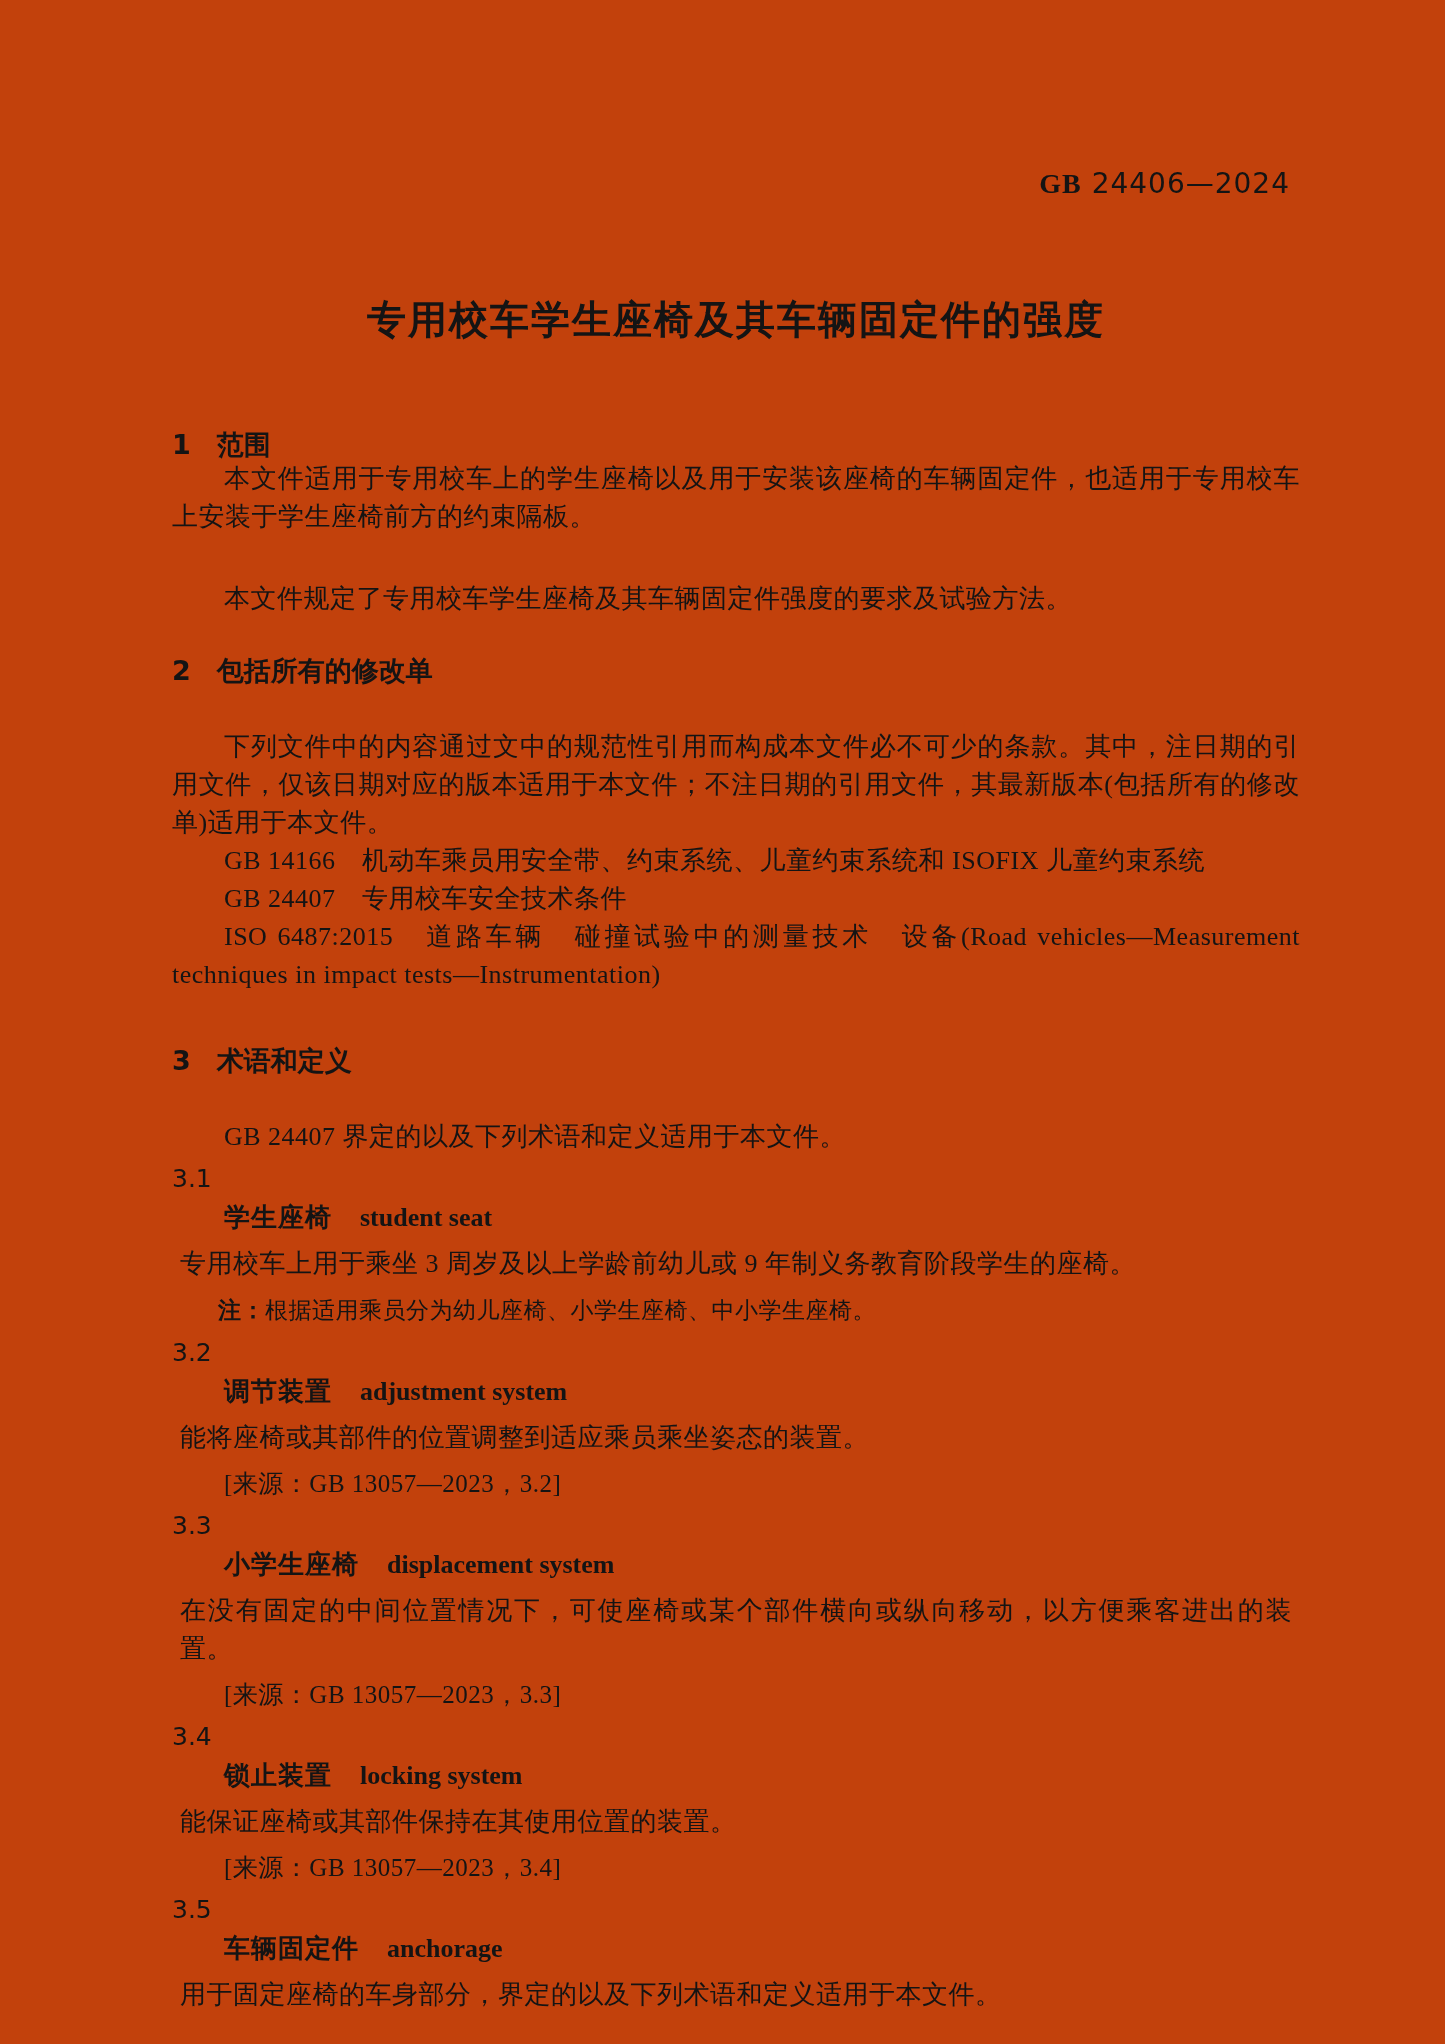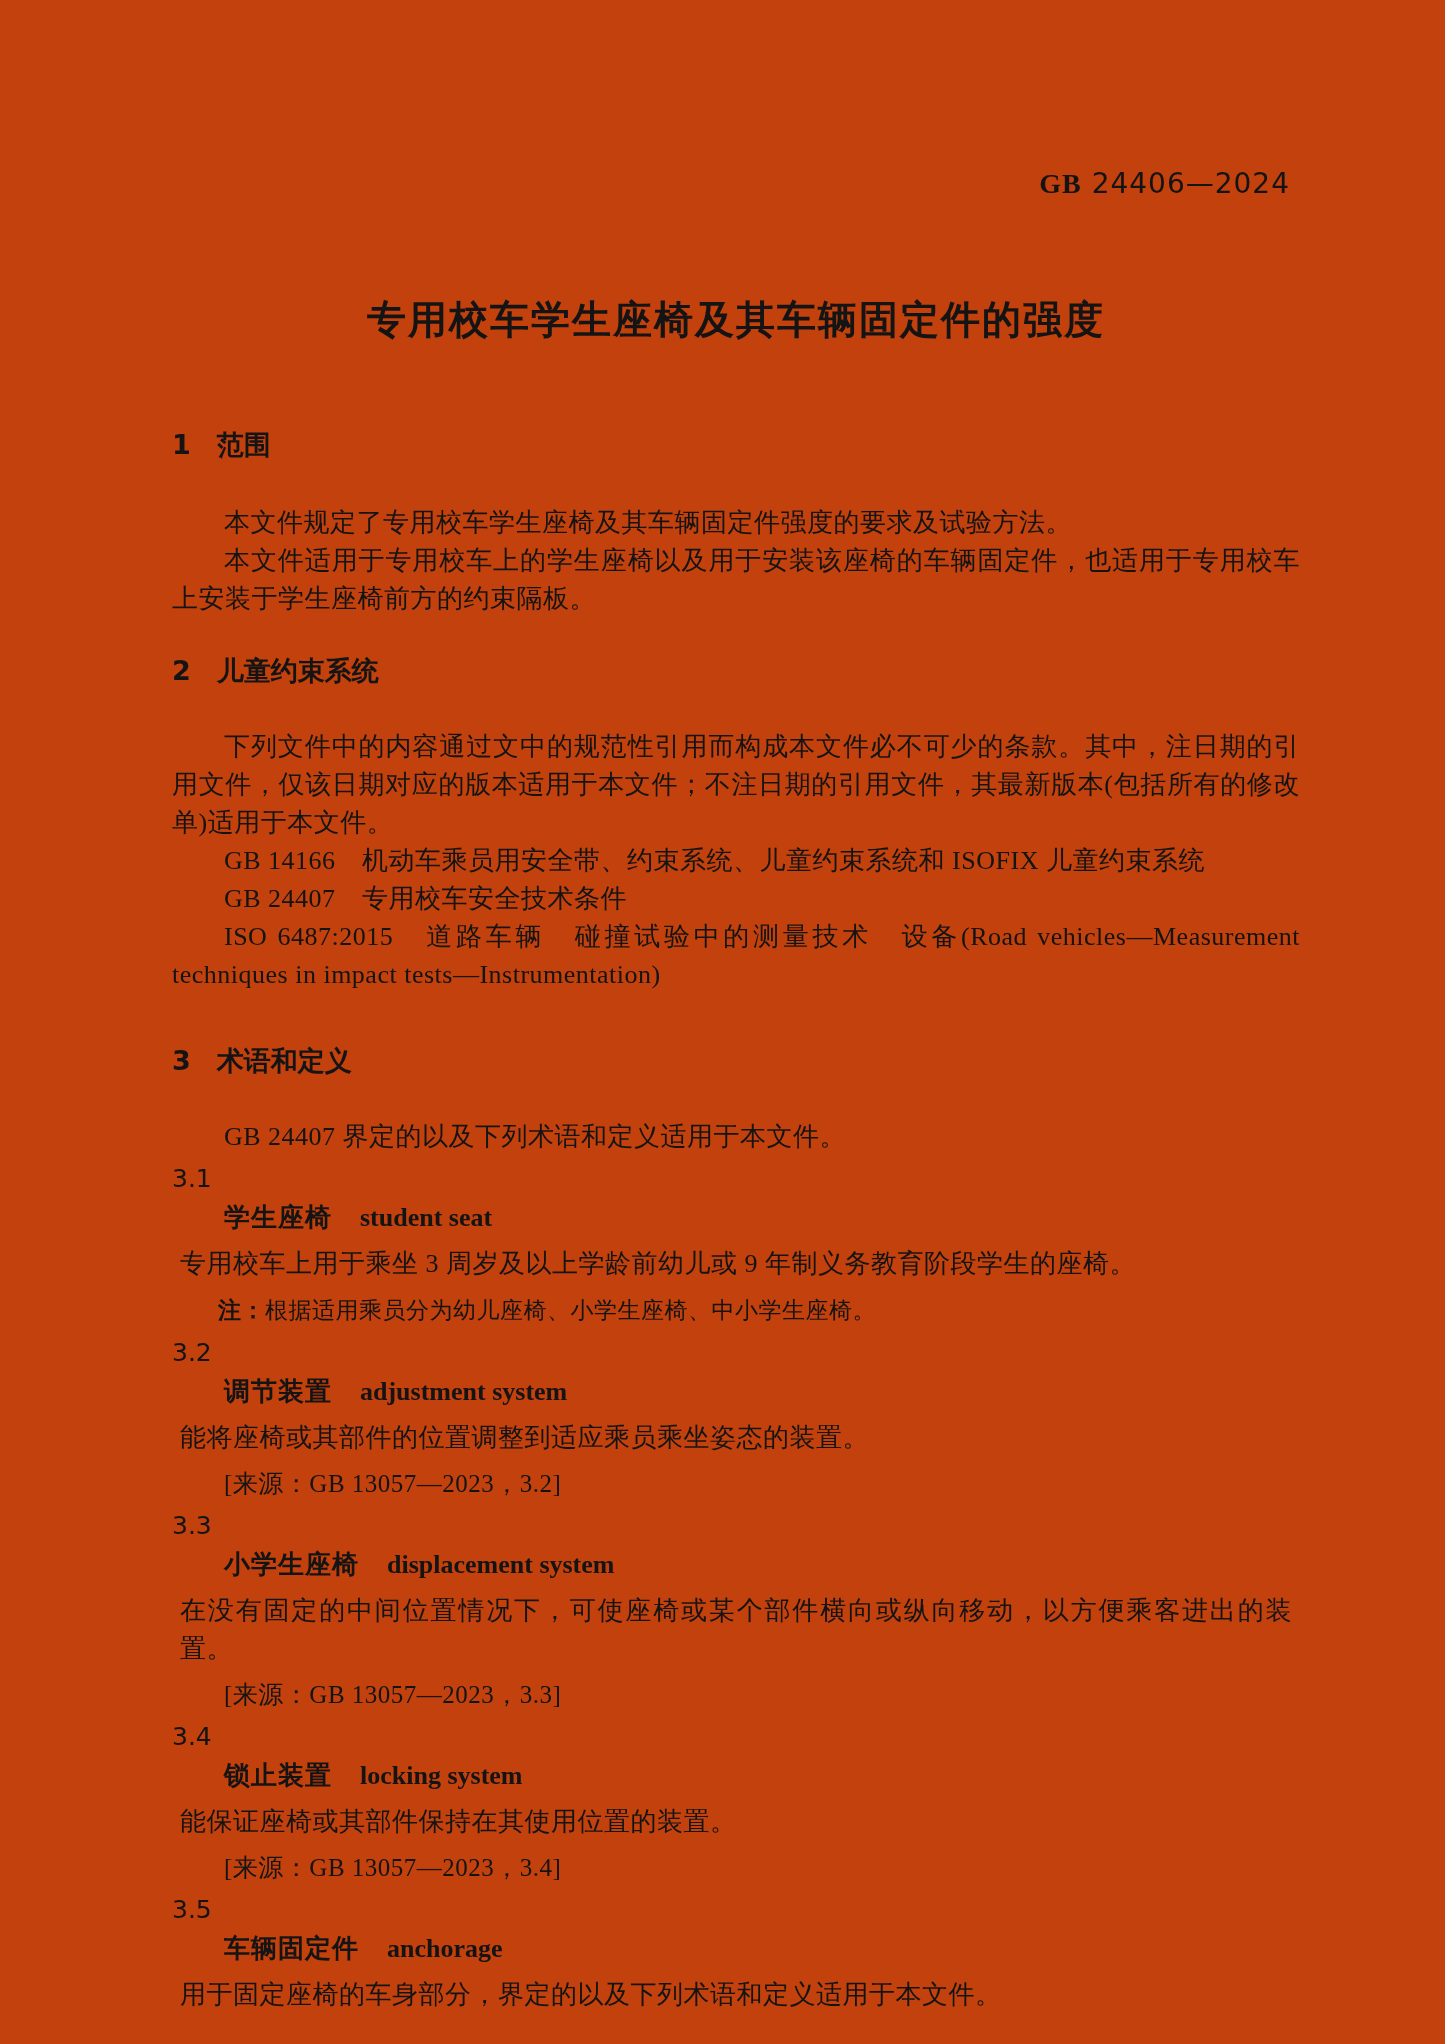--- a/index.html
+++ b/index.html
@@ -121,25 +121,25 @@
 
     <div class="std-header">
       <span class="code">GB</span><span class="num">24406—2024</span>
     </div>
 
     <div class="doc-title">专用校车学生座椅及其车辆固定件的强度</div>
 
     <div class="clause-heading mt-h1">
       <span class="c-no">1</span><span class="c-title">范围</span>
     </div>
+    <p class="body-par indent">本文件适用于专用校车上的学生座椅以及用于安装该座椅的车辆固定件，也适用于专用校车上安装于学生座椅前方的约束隔板。</p>
     <p class="body-par indent first-par">本文件规定了专用校车学生座椅及其车辆固定件强度的要求及试验方法。</p>
-    <p class="body-par indent">本文件适用于专用校车上的学生座椅以及用于安装该座椅的车辆固定件，也适用于专用校车上安装于学生座椅前方的约束隔板。</p>
 
     <div class="clause-heading mt-h2">
-      <span class="c-no">2</span><span class="c-title">儿童约束系统</span>
+      <span class="c-no">2</span><span class="c-title">包括所有的修改单</span>
     </div>
     <p class="body-par indent after-heading">下列文件中的内容通过文中的规范性引用而构成本文件必不可少的条款。其中，注日期的引用文件，仅该日期对应的版本适用于本文件；不注日期的引用文件，其最新版本(包括所有的修改单)适用于本文件。</p>
     <p class="body-par indent">GB 14166　机动车乘员用安全带、约束系统、儿童约束系统和 ISOFIX 儿童约束系统</p>
     <p class="body-par indent">GB 24407　专用校车安全技术条件</p>
     <p class="body-par indent">ISO 6487:2015　道路车辆　碰撞试验中的测量技术　设备(Road vehicles—Measurement techniques in impact tests—Instrumentation)</p>
 
     <div class="clause-heading mt-h3">
       <span class="c-no">3</span><span class="c-title">术语和定义</span>
     </div>
     <p class="body-par indent after-heading">GB 24407 界定的以及下列术语和定义适用于本文件。</p>

